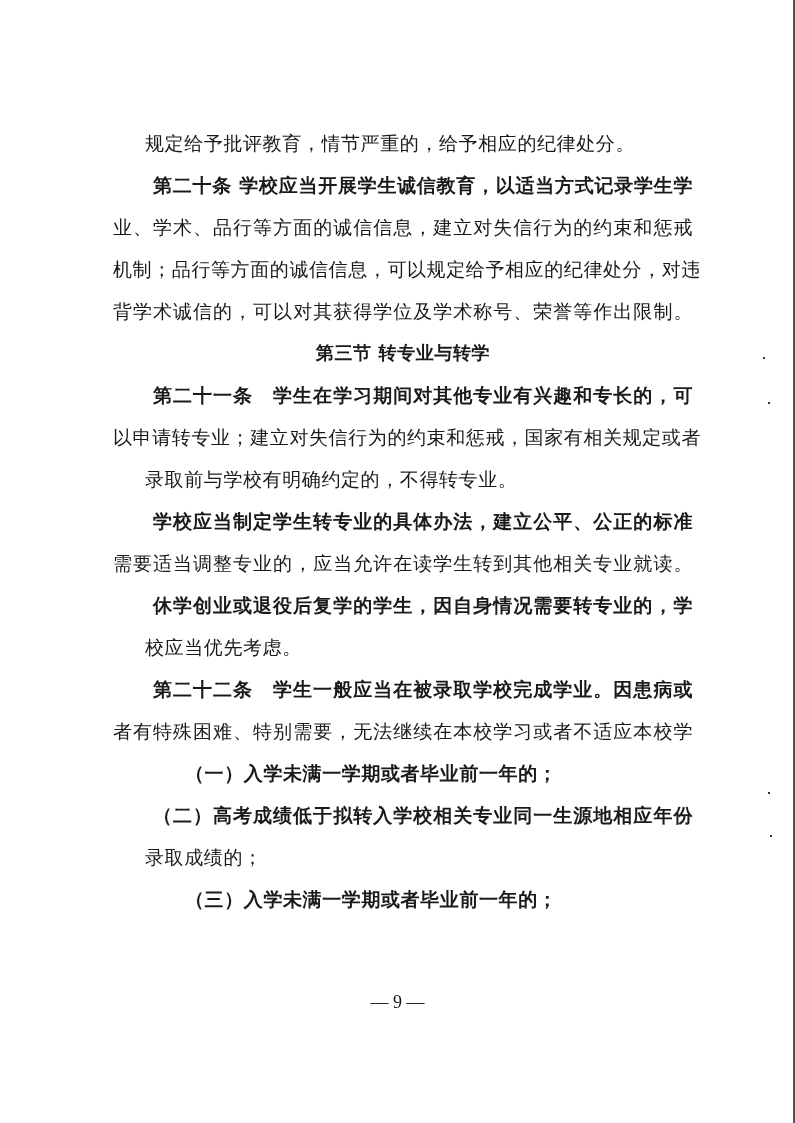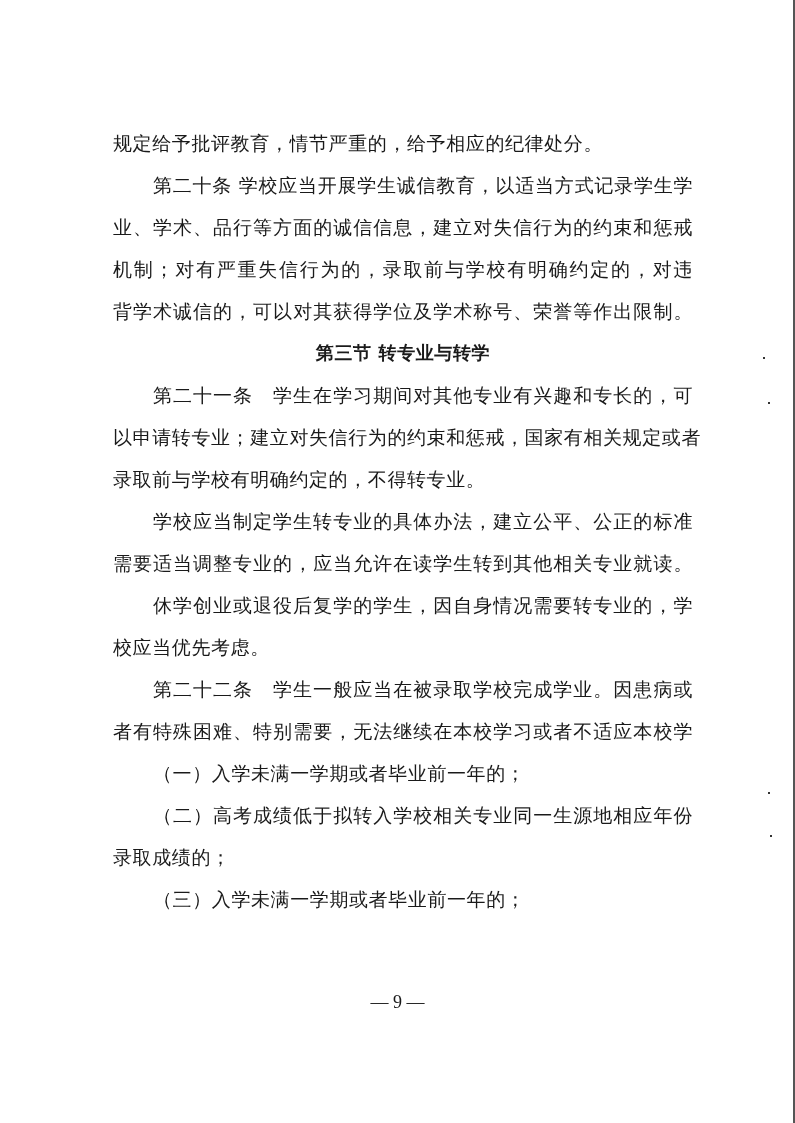--- a/index.html
+++ b/index.html
@@ -23,22 +23,22 @@
     }
     .line {
       height: 42px;
       line-height: 42px;
       font-size: 19px;
       white-space: nowrap;
       text-align: justify;
       text-align-last: justify;
       letter-spacing: 0.6px;
     }
-    .line.last { text-align-last: left; }
-    .indent { padding-left: 40px; }
+    .line.last { text-align-last: left; margin-left: 32px; }
+    .indent { padding-left: 40px; font-weight: bold; }
     .heading {
       text-align: left; text-align-last: center;
       font-weight: bold;
       font-family: "DejaVu Sans", "Liberation Sans", sans-serif;
       font-size: 18px;
     }
     .page-number {
       position: absolute; top: 992px; left: 0; width: 795px;
       text-align: center; font-size: 18px;
       font-family: "Liberation Serif", serif;
@@ -49,21 +49,21 @@
   </style>
 </head>
 <body>
 
 <div class="page-edge"></div>
 
 <div class="text">
   <div class="line last">规定给予批评教育，情节严重的，给予相应的纪律处分。</div>
   <div class="line indent">第二十条 学校应当开展学生诚信教育，以适当方式记录学生学</div>
   <div class="line">业、学术、品行等方面的诚信信息，建立对失信行为的约束和惩戒</div>
-  <div class="line">机制；对有严重失信行为的，录取前与学校有明确约定的，对违</div>
+  <div class="line">机制；品行等方面的诚信信息，可以规定给予相应的纪律处分，对违</div>
   <div class="line">背学术诚信的，可以对其获得学位及学术称号、荣誉等作出限制。</div>
   <div class="line heading">第三节 转专业与转学</div>
   <div class="line indent">第二十一条　学生在学习期间对其他专业有兴趣和专长的，可</div>
   <div class="line">以申请转专业；建立对失信行为的约束和惩戒，国家有相关规定或者</div>
   <div class="line last">录取前与学校有明确约定的，不得转专业。</div>
   <div class="line indent">学校应当制定学生转专业的具体办法，建立公平、公正的标准</div>
   <div class="line">需要适当调整专业的，应当允许在读学生转到其他相关专业就读。</div>
   <div class="line indent">休学创业或退役后复学的学生，因自身情况需要转专业的，学</div>
   <div class="line last">校应当优先考虑。</div>
   <div class="line indent">第二十二条　学生一般应当在被录取学校完成学业。因患病或</div>

